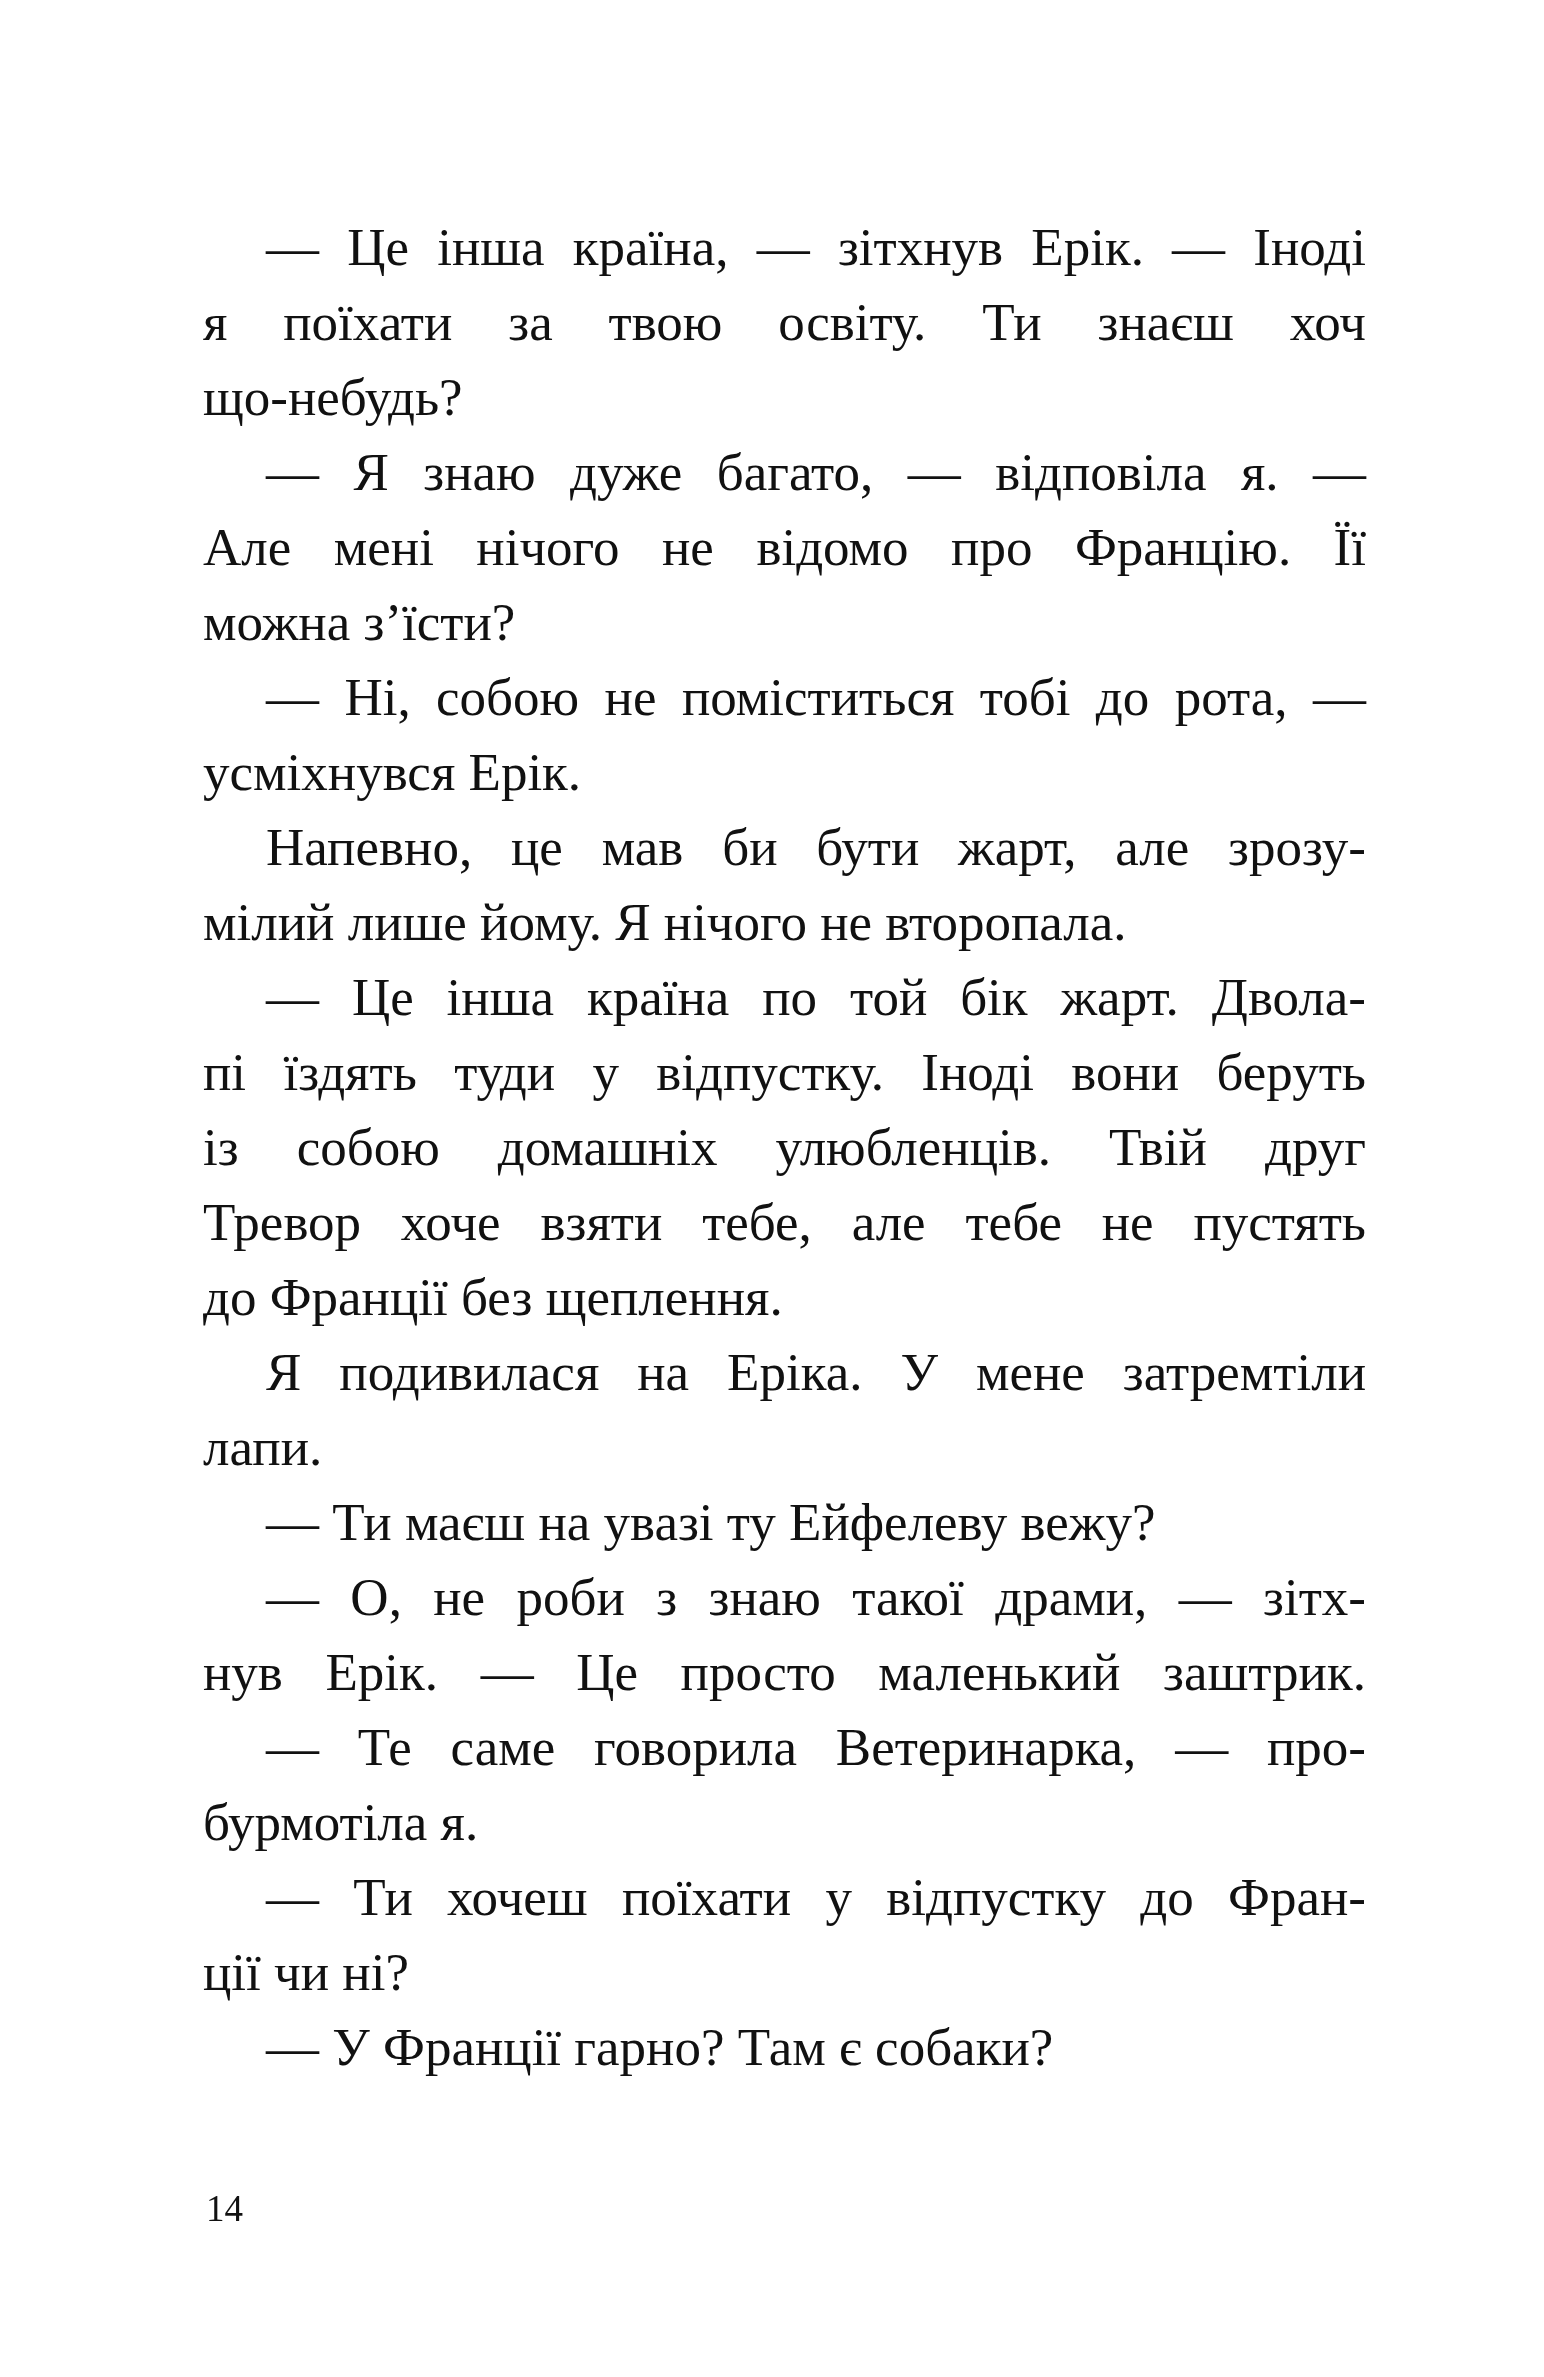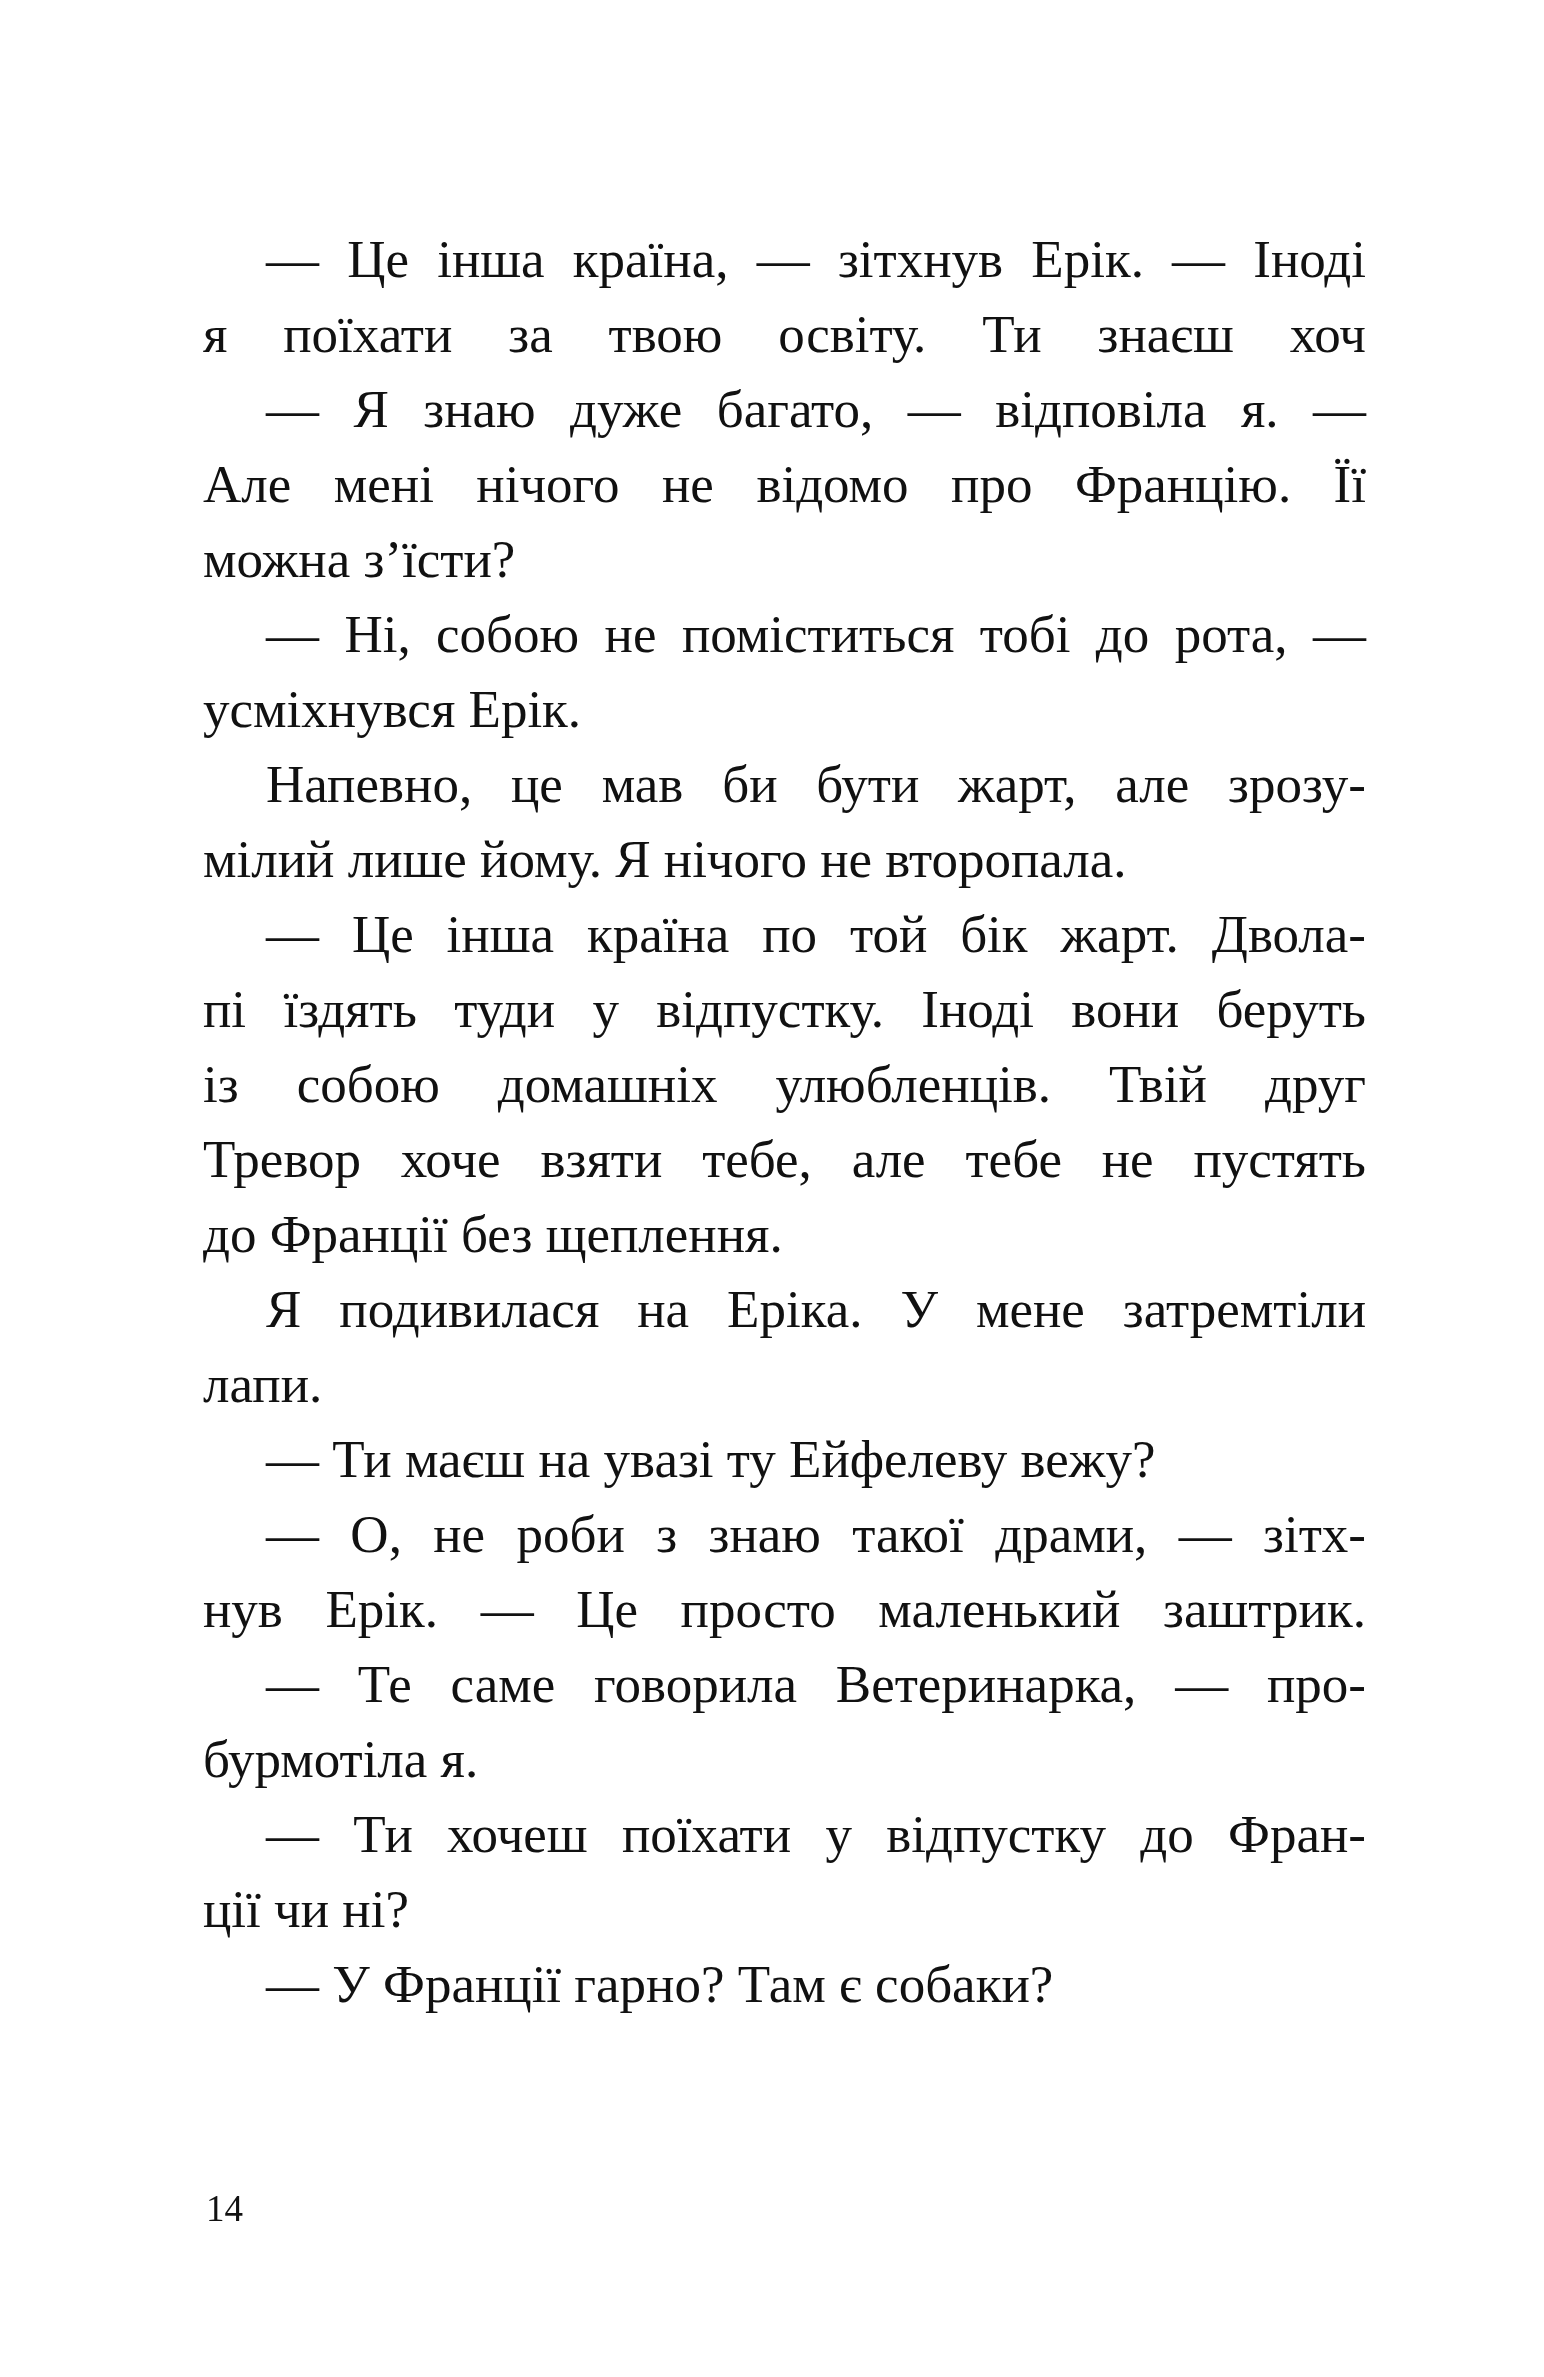--- a/index.html
+++ b/index.html
@@ -16,21 +16,21 @@
     .page {
       position: absolute;
       left: 0; top: 0;
       width: 1545px;
       height: 2377px;
       background: #ffffff;
     }
     .text-block {
       position: absolute;
       left: 203px;
-      top: 222px;
+      top: 210px;
       width: 1163px;
       font-family: "Liberation Serif", "DejaVu Serif", serif;
       font-size: 53px;
       line-height: 75px;
       color: #111111;
     }
     .line {
       display: block;
       height: 75px;
       white-space: nowrap;
@@ -54,20 +54,21 @@
       color: #111111;
     }
   </style>
 </head>
 <body>
 
 <div class="page">
   <div class="text-block">
     <span class="line justify indent">— Це інша країна, — зітхнув Ерік. — Іноді</span>
     <span class="line justify">я поїхати за твою освіту. Ти знаєш хоч</span>
+    <span class="line">що-небудь?</span>
     <span class="line justify indent">— Я знаю дуже багато, — відповіла я. —</span>
     <span class="line justify">Але мені нічого не відомо про Францію. Її</span>
     <span class="line">можна з’їсти?</span>
     <span class="line justify indent">— Ні, собою не поміститься тобі до рота, —</span>
     <span class="line">усміхнувся Ерік.</span>
     <span class="line justify indent">Напевно, це мав би бути жарт, але зрозу-</span>
     <span class="line">мілий лише йому. Я нічого не второпала.</span>
     <span class="line justify indent">— Це інша країна по той бік жарт. Двола-</span>
     <span class="line justify">пі їздять туди у відпустку. Іноді вони беруть</span>
     <span class="line justify">із собою домашніх улюбленців. Твій друг</span>

